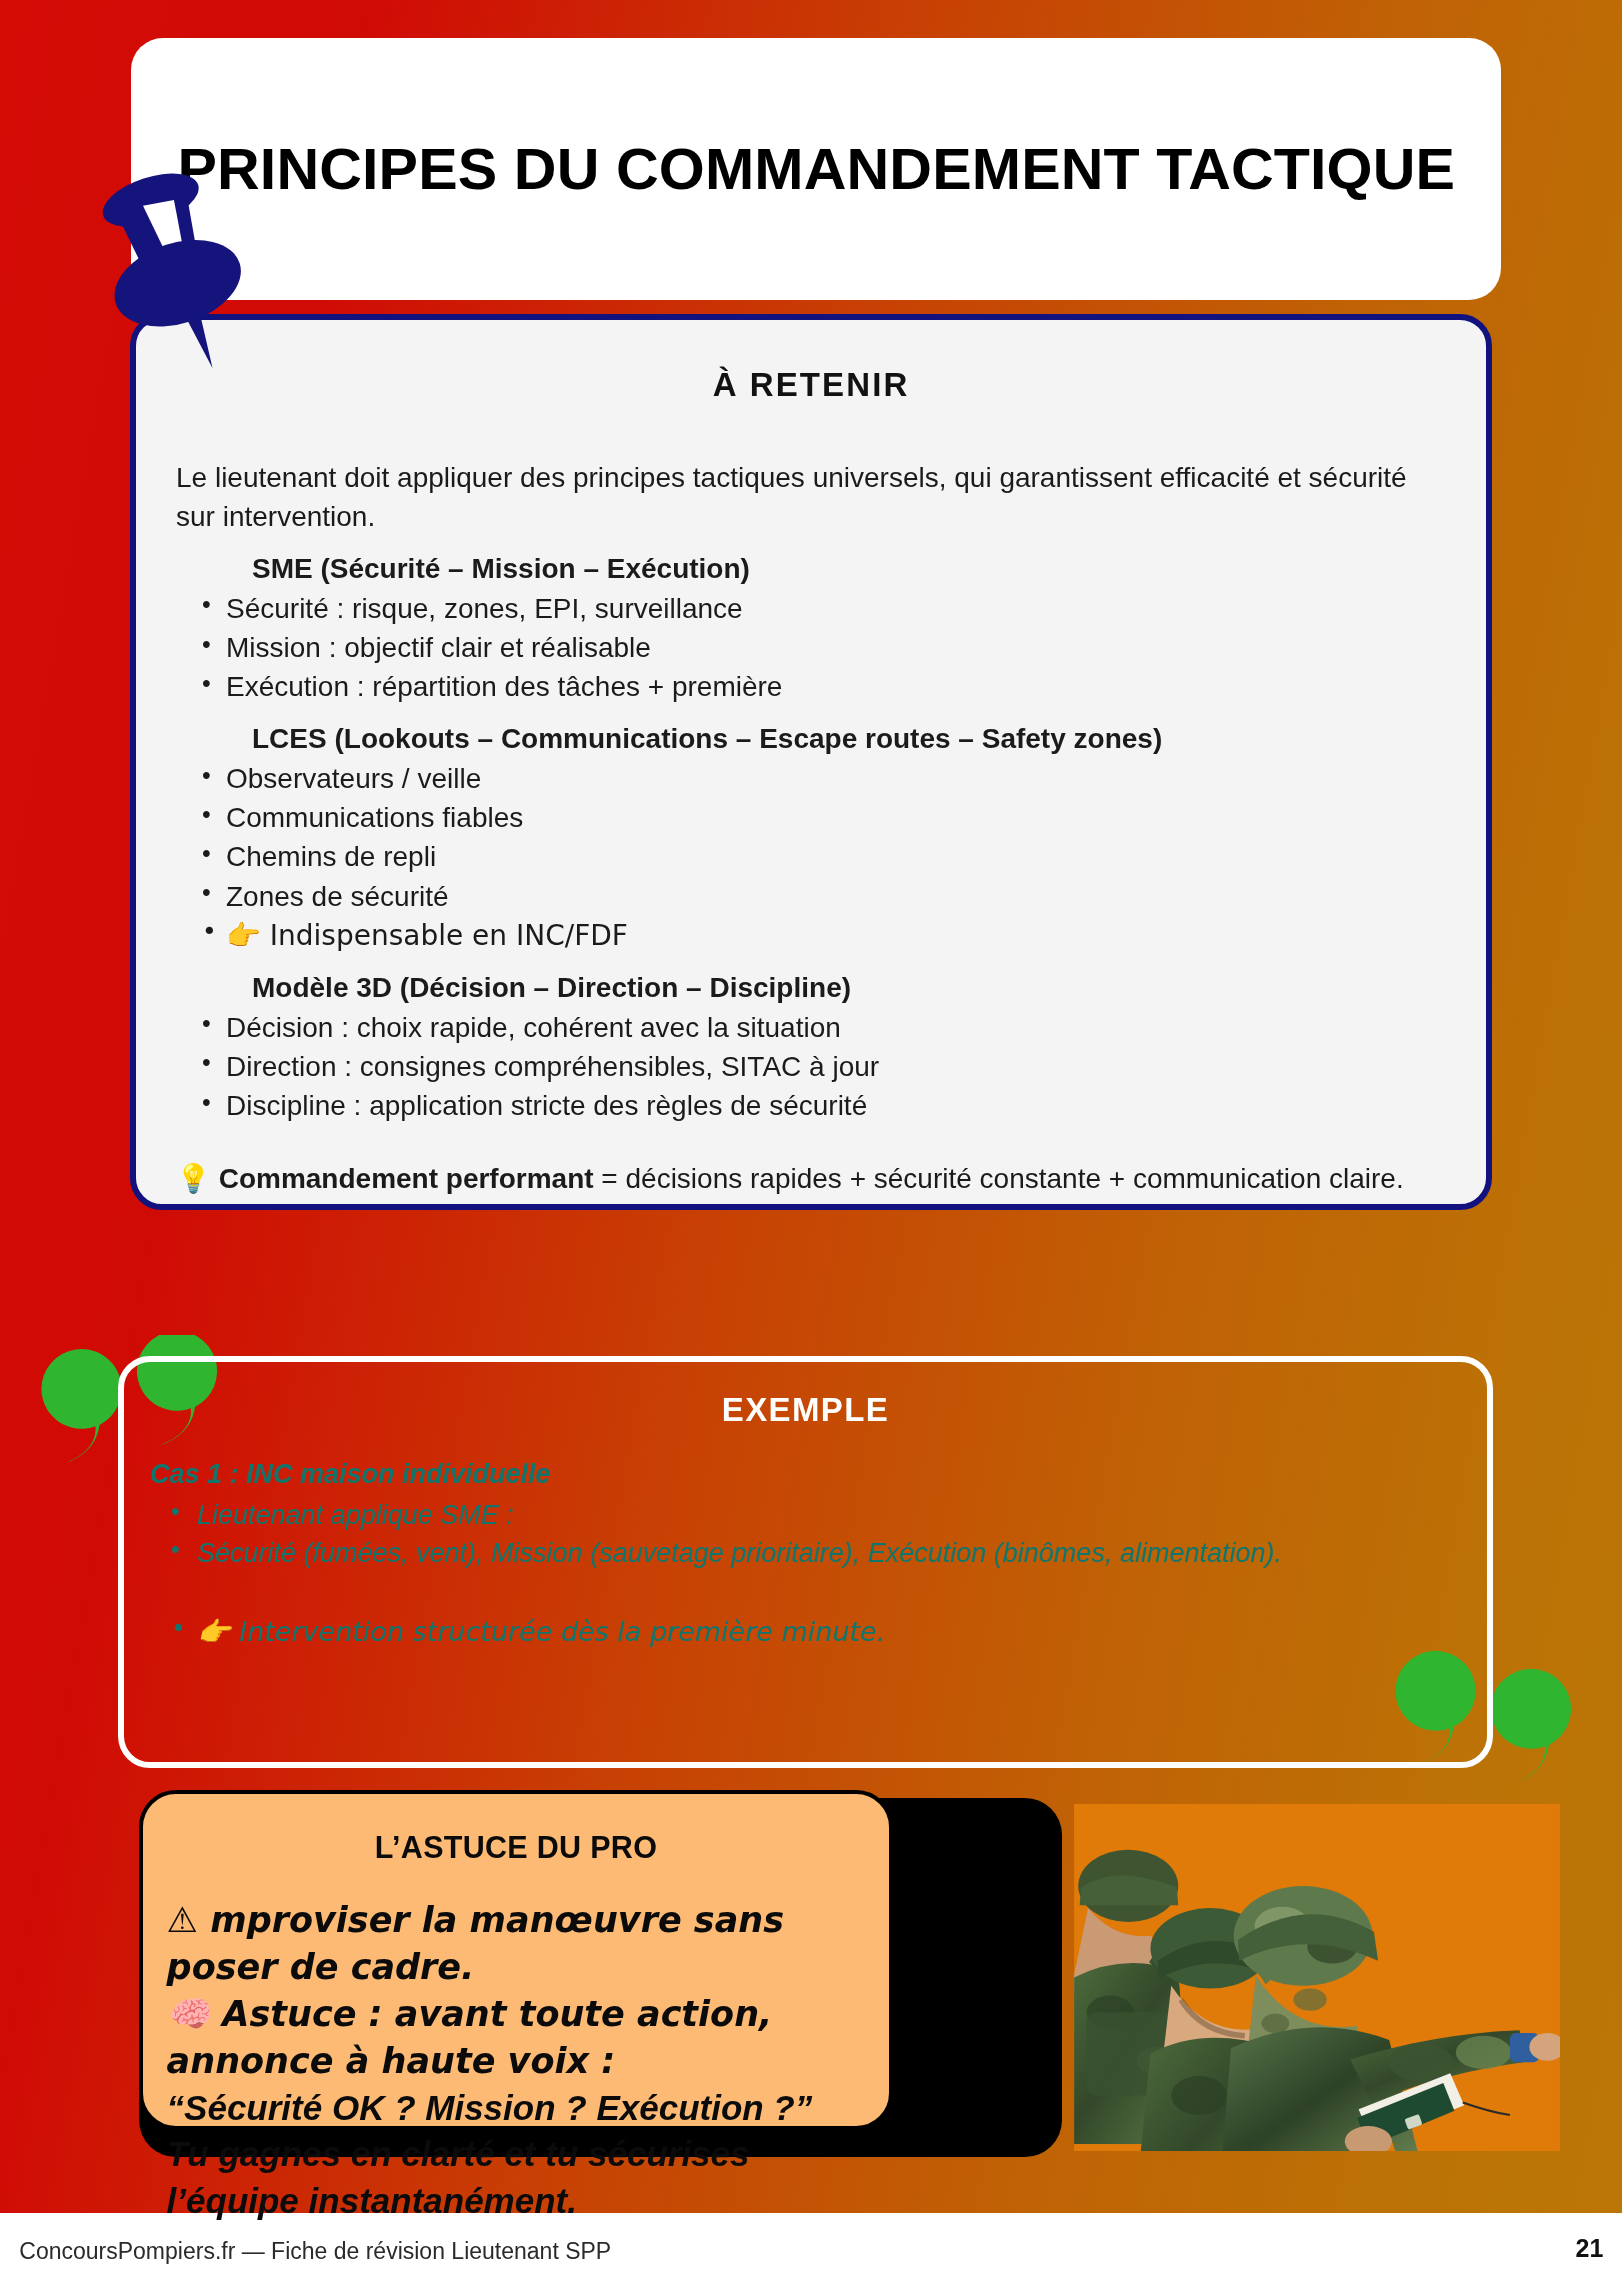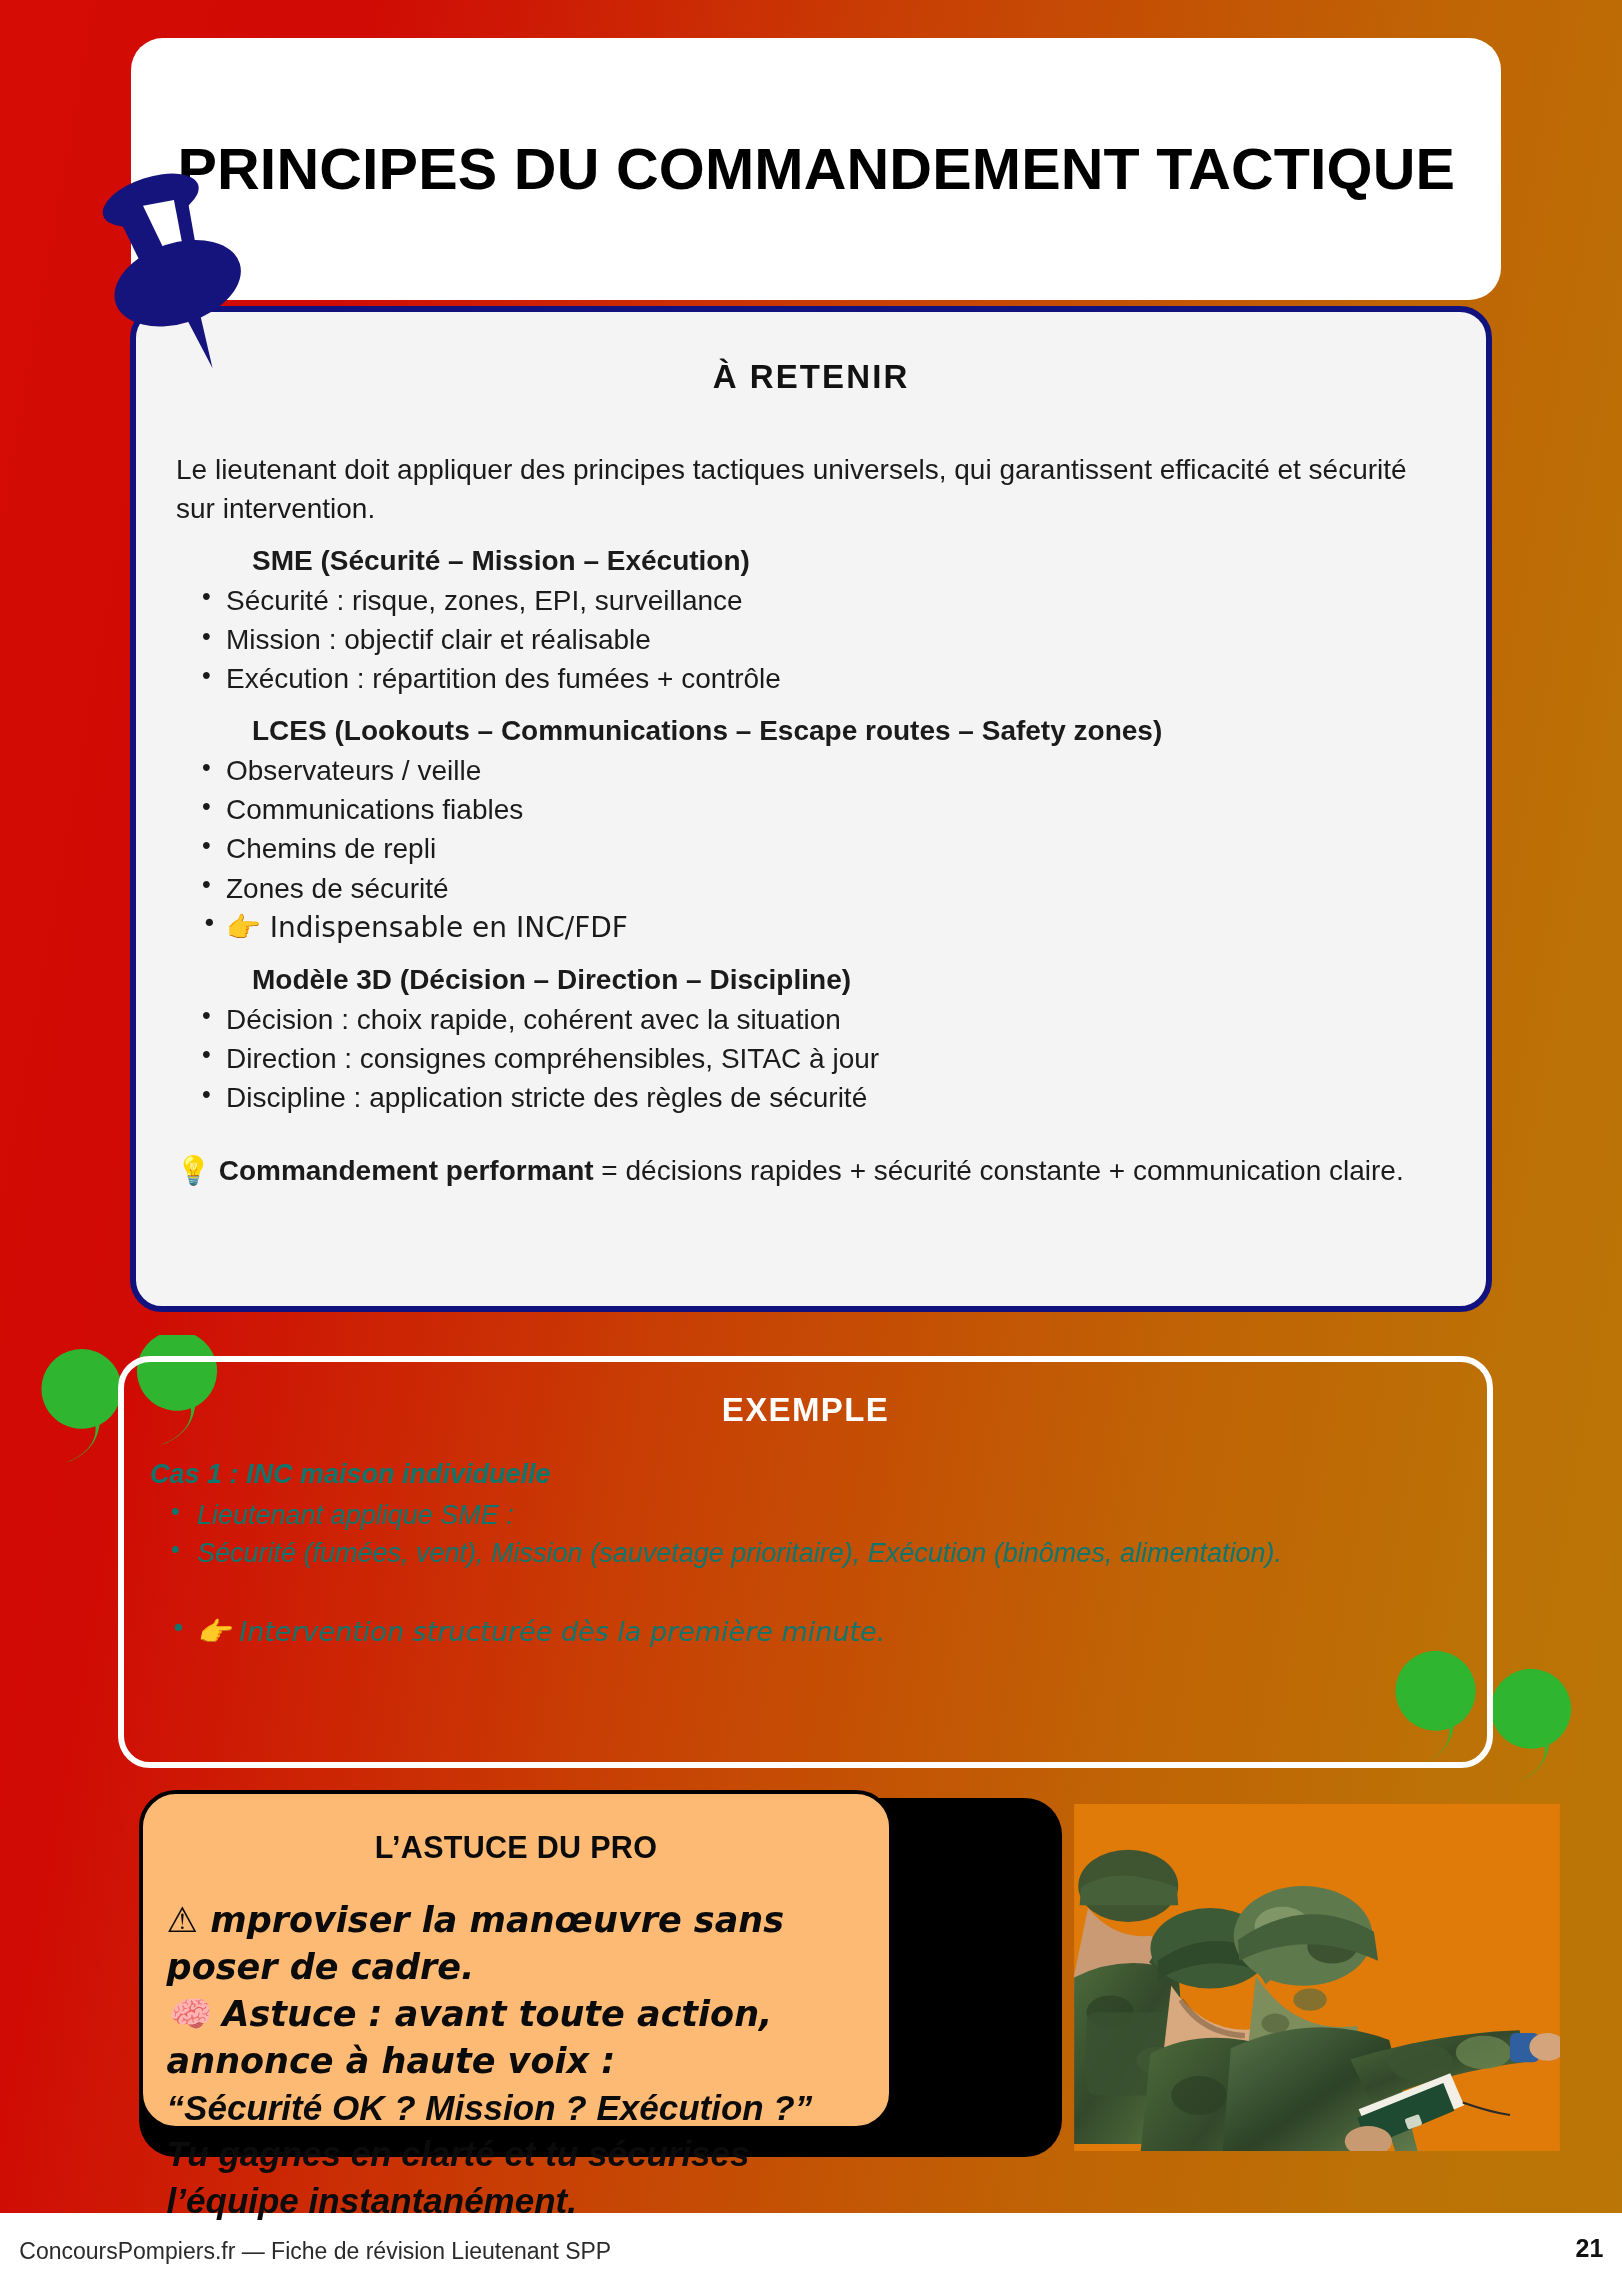--- a/index.html
+++ b/index.html
@@ -61,23 +61,23 @@
     width: 201px;
     height: 208px;
     z-index: 40;
     pointer-events: none;
   }
 
   
   #retenir-card {
     position: absolute;
     left: 130px;
-    top: 306px;
+    top: 314px;
     width: 1362px;
-    height: 1006px;
+    height: 896px;
     background: #F4F4F5;
     border: 6.2px solid #12127E;
     border-radius: 32px;
     box-sizing: border-box;
     z-index: 20;
   }
   #retenir-title {
     text-align: center;
     font-size: 33px;
     font-weight: bold;
@@ -291,21 +291,21 @@
   <div id="retenir-card">
     <div id="retenir-title">À RETENIR</div>
     <div class="retenir-body">
 
       <p class="para">Le lieutenant doit appliquer des principes tactiques universels, qui garantissent efficacité et sécurité sur intervention.</p>
 
       <p class="grp-head">SME (Sécurité – Mission – Exécution)</p>
       <ul class="bl">
         <li>Sécurité : risque, zones, EPI, surveillance</li>
         <li>Mission : objectif clair et réalisable</li>
-        <li>Exécution : répartition des fumées + contrôle</li>
+        <li>Exécution : répartition des tâches + première</li>
       </ul>
 
       <p class="grp-head wrap">LCES (Lookouts – Communications – Escape routes – Safety zones)</p>
       <ul class="bl">
         <li>Observateurs / veille</li>
         <li>Communications fiables</li>
         <li>Chemins de repli</li>
         <li>Zones de sécurité</li>
         <li class="emoji">👉 Indispensable en INC/FDF</li>
       </ul>

